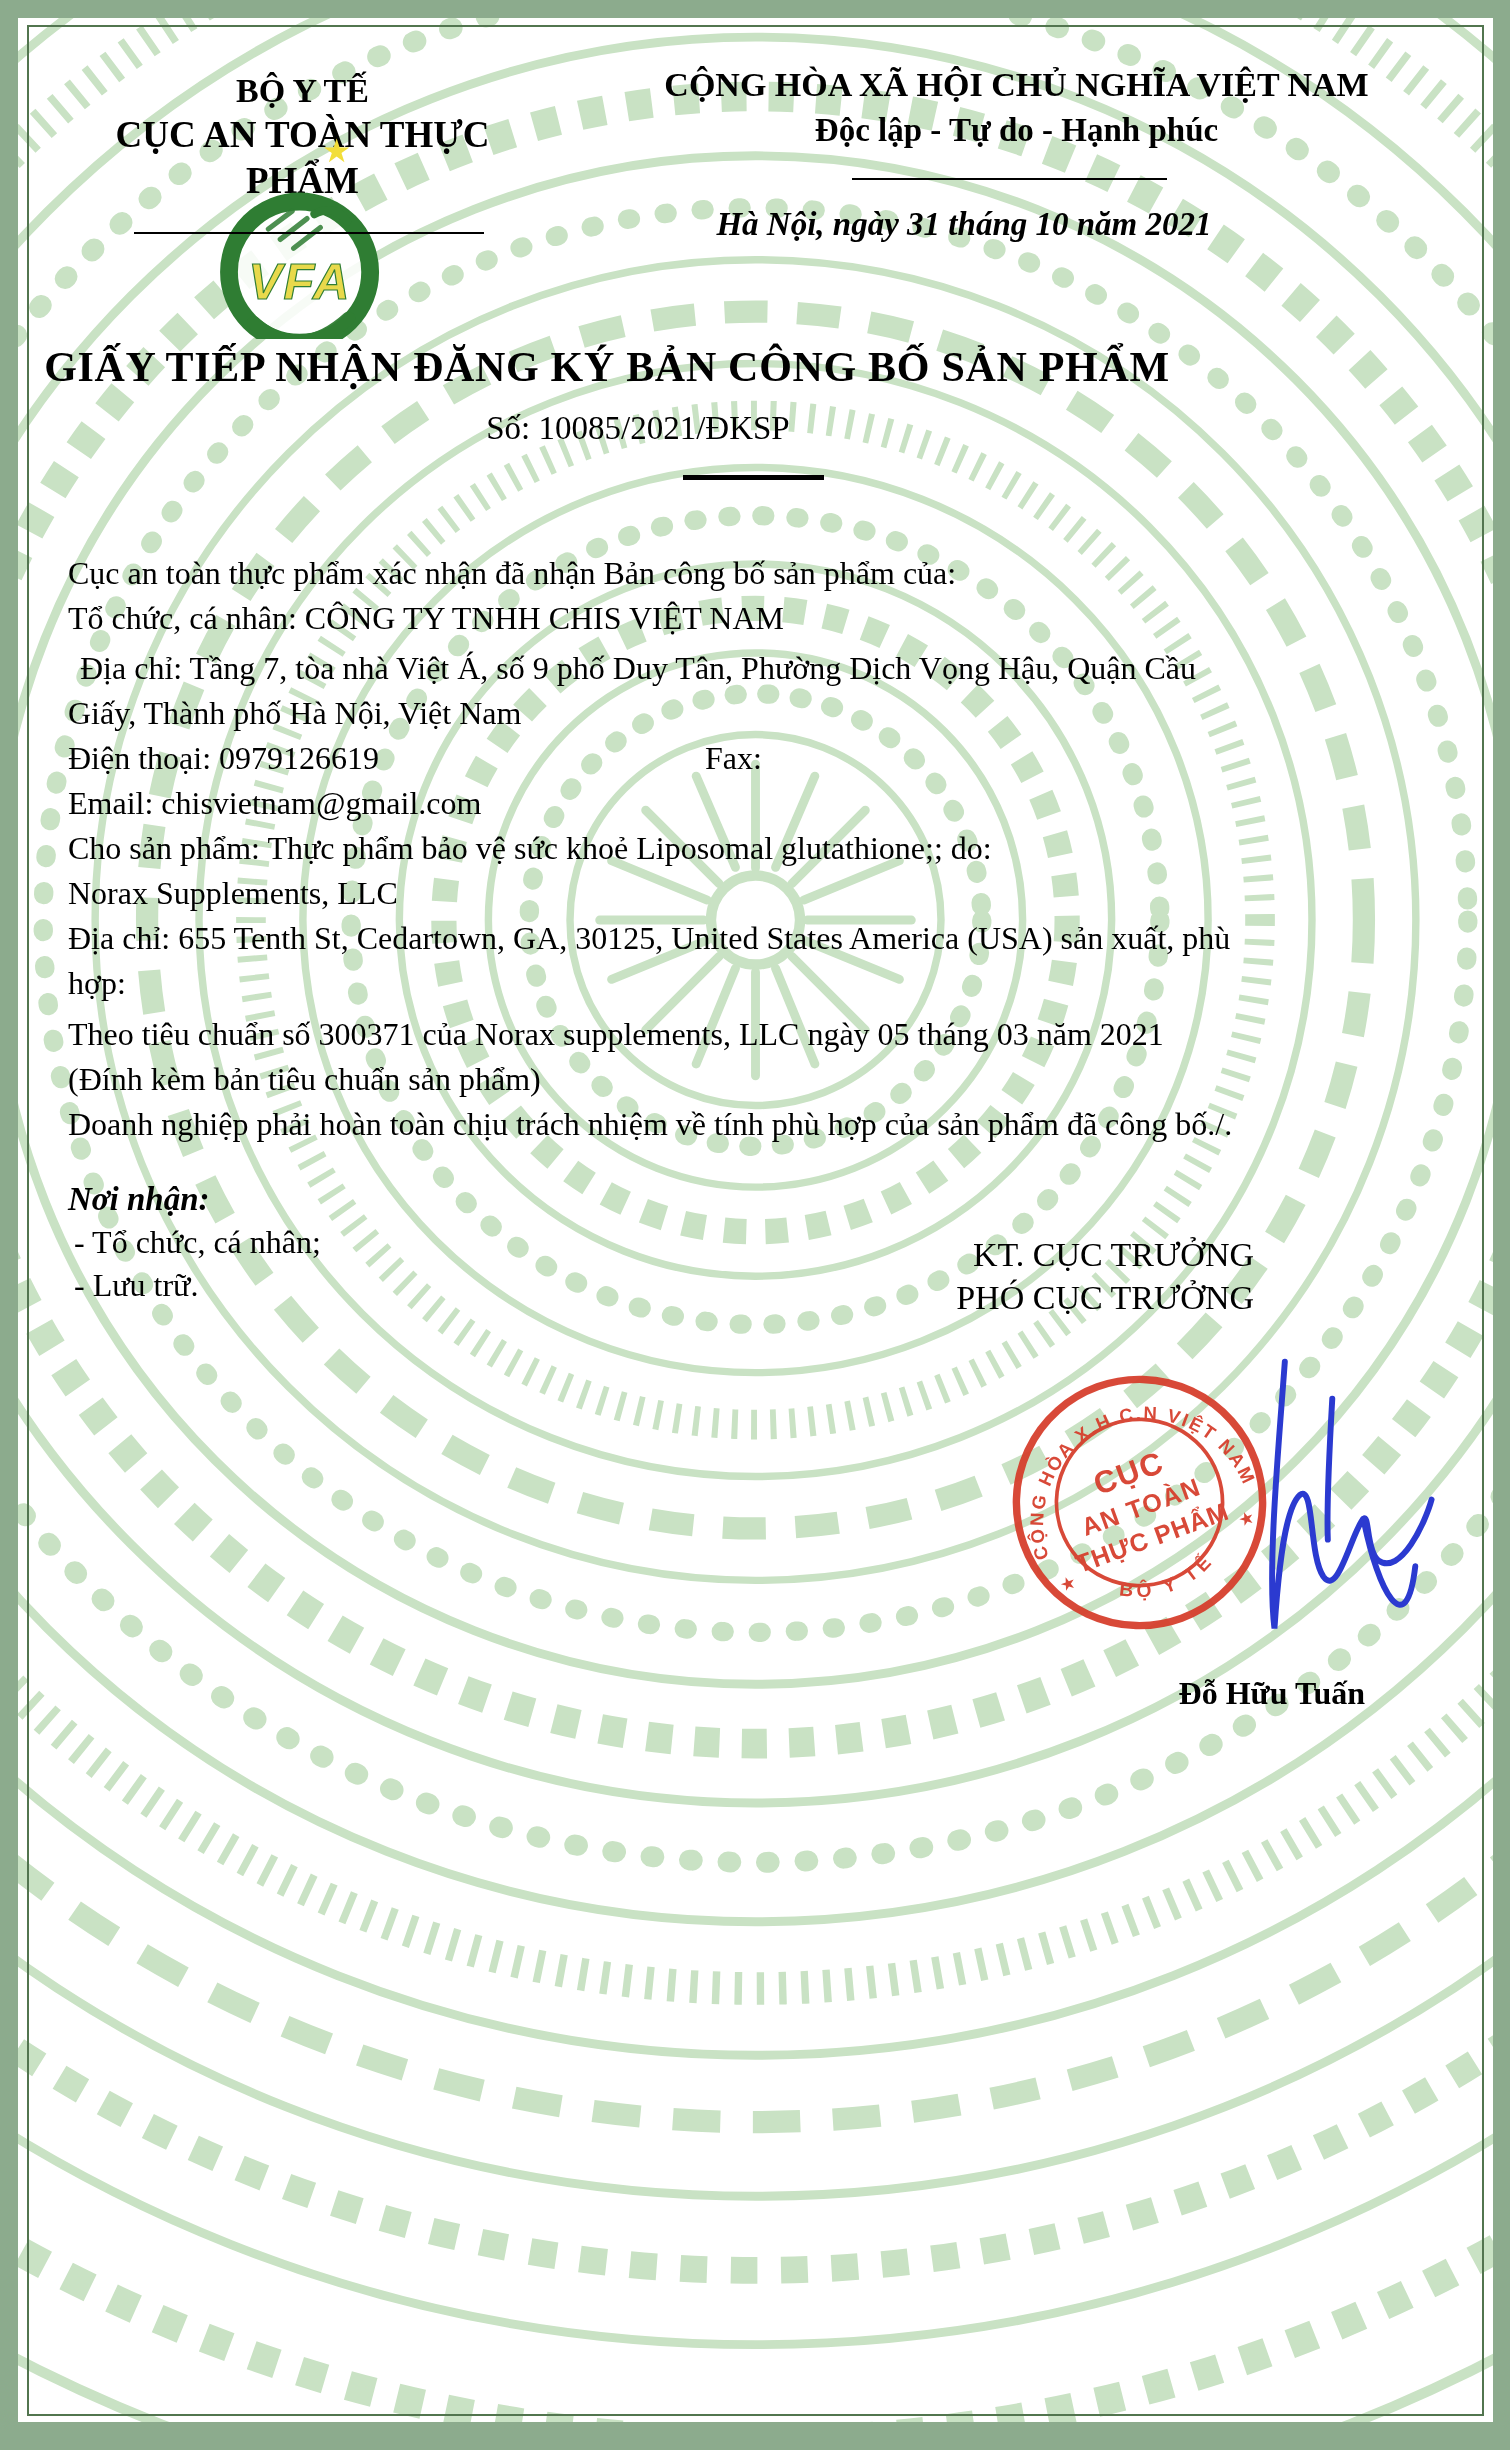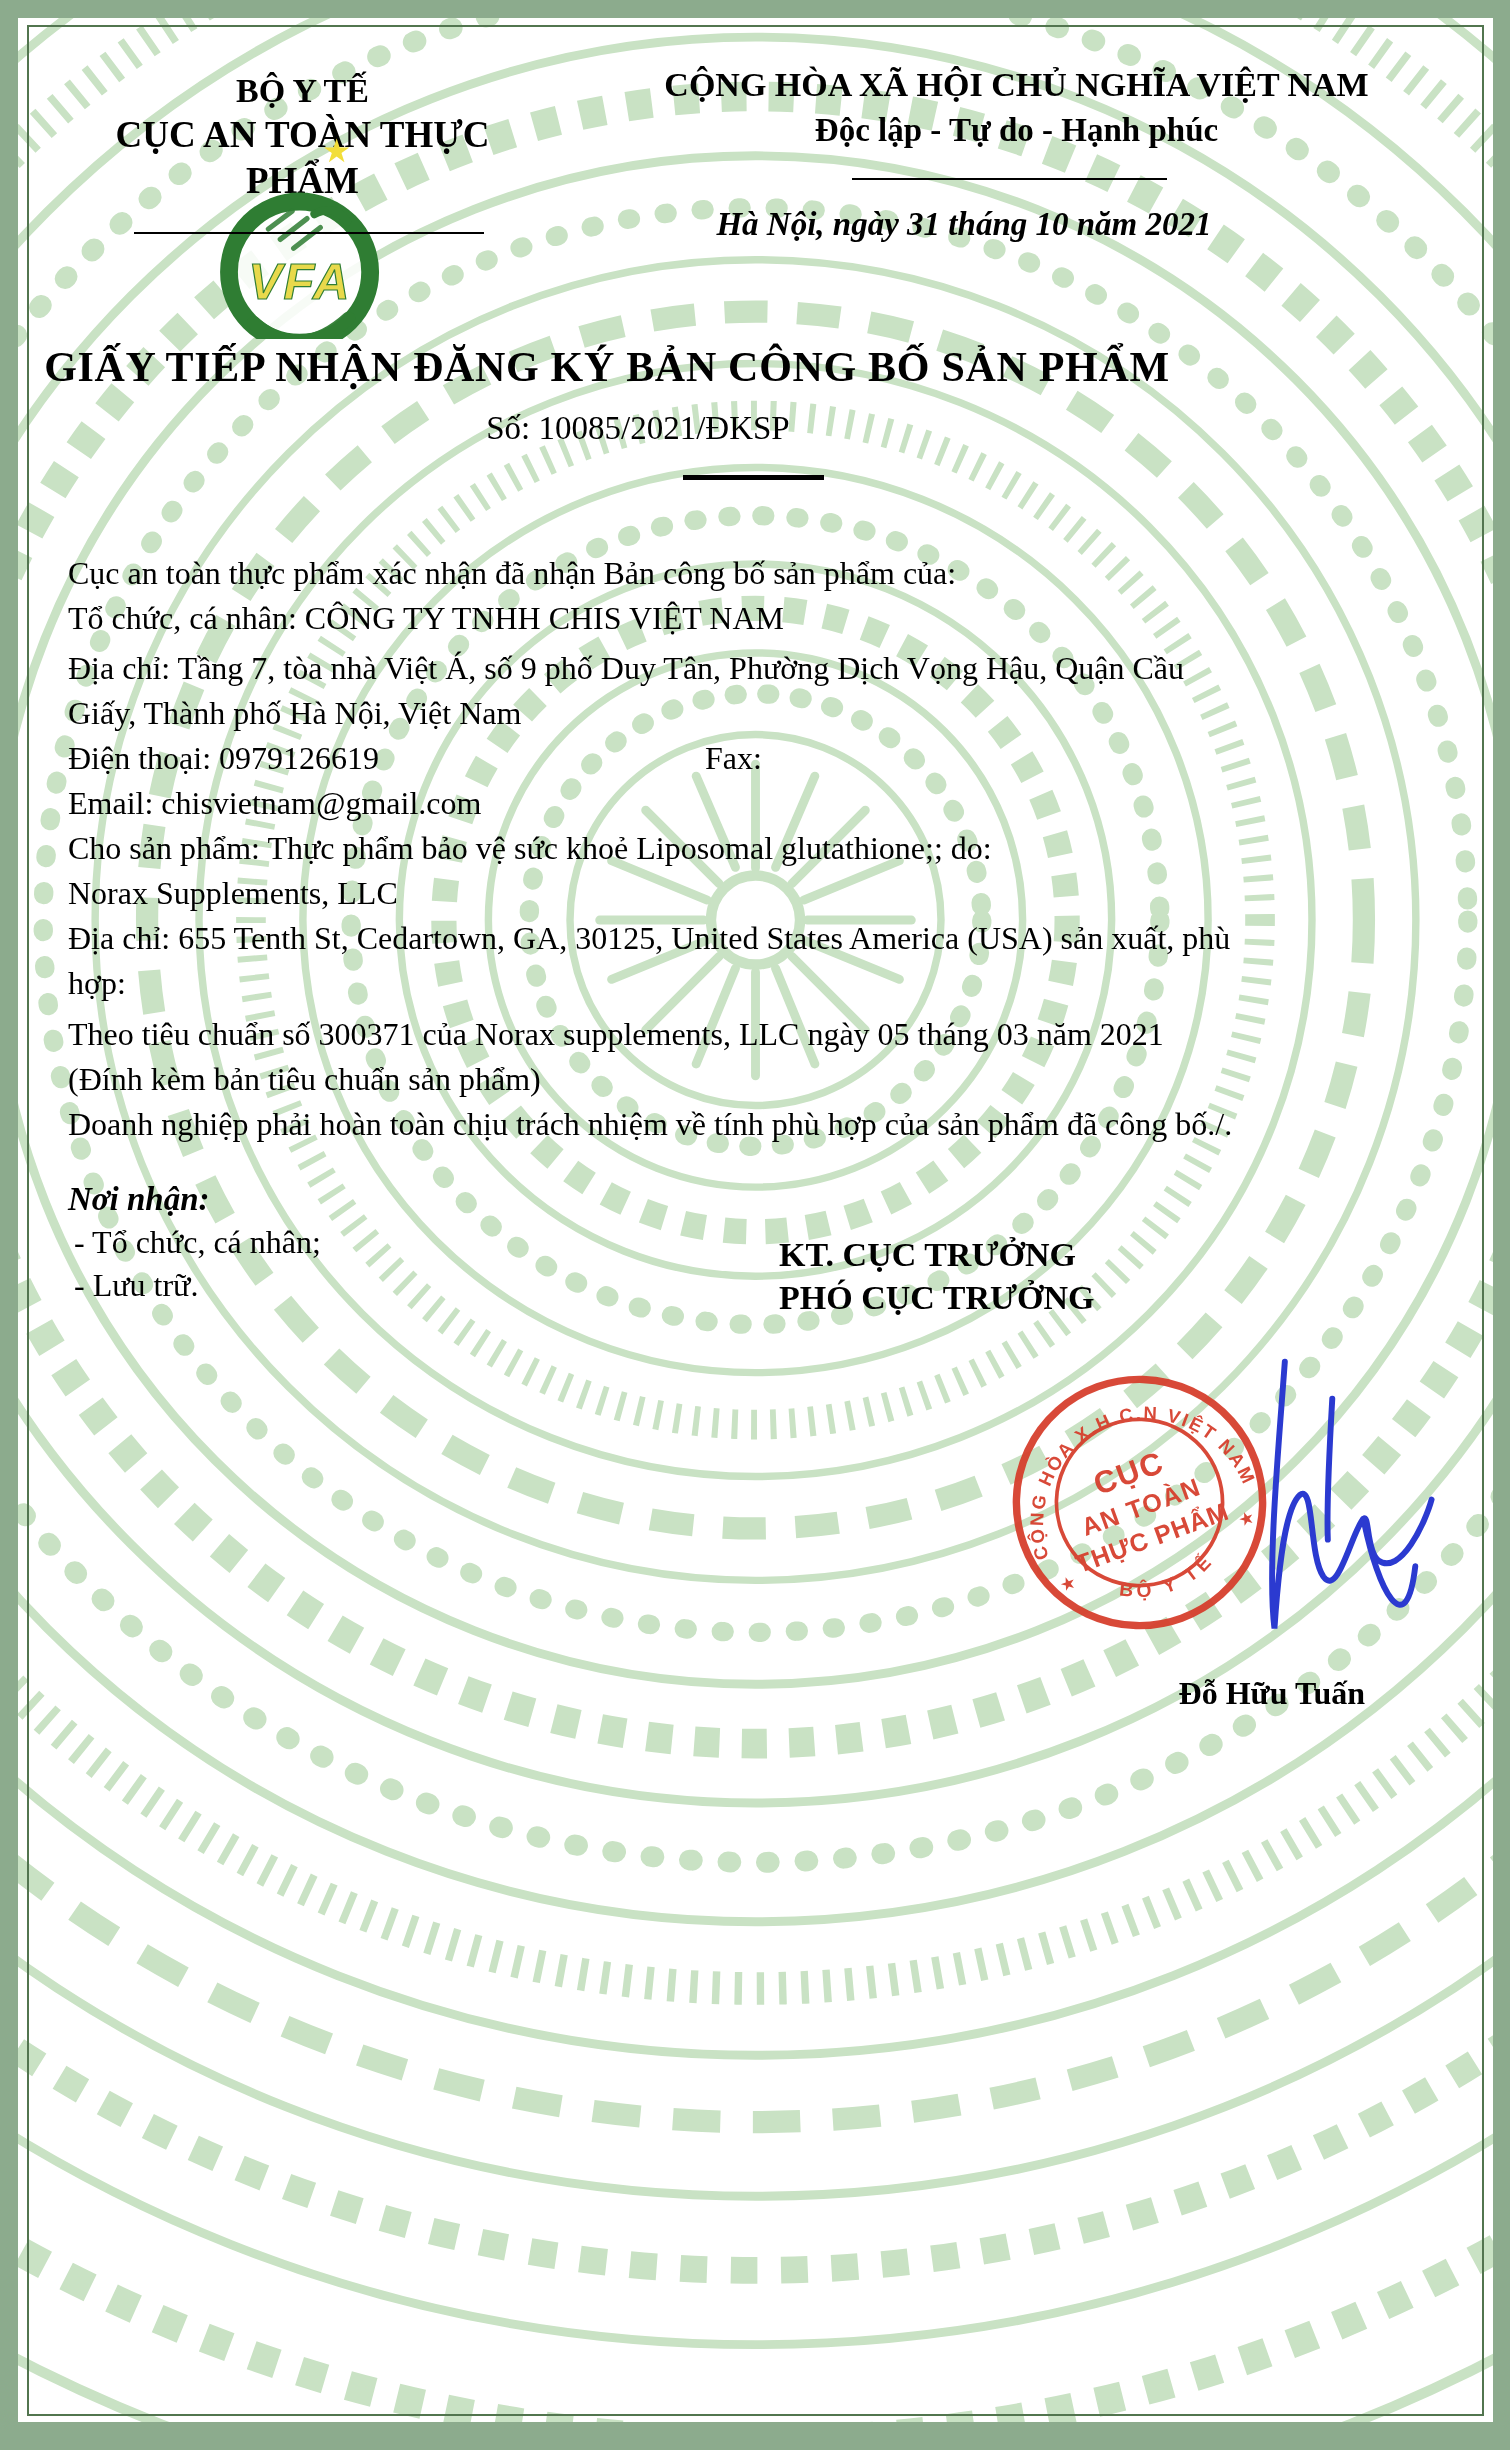--- a/index.html
+++ b/index.html
@@ -22,21 +22,21 @@
   .dateline{position:absolute;left:519px;top:206px;width:890px;text-align:center;
             font-size:33px;font-style:italic;font-weight:600;}
   .title{position:absolute;left:0;top:343px;width:1214px;text-align:center;font-weight:bold;font-size:42px;letter-spacing:0.7px;}
   .doc-number{position:absolute;left:0;top:410px;width:1276px;text-align:center;font-size:33px;}
   .body-text{position:absolute;left:68px;top:551px;width:1395px;font-size:32px;line-height:45px;}
   .bline{white-space:nowrap;}
   .phone-row{position:relative;}
   .fax{position:absolute;left:637px;top:0;}
   .recipients{position:absolute;left:68px;top:1178px;font-size:32px;line-height:43px;}
   .recipients .lbl{font-weight:bold;font-style:italic;font-size:33px;}
-  .sign-titles{position:absolute;left:779px;top:1233px;width:475px;text-align:left;font-weight:bold;font-size:34px;line-height:43px;}
+  .sign-titles{position:absolute;left:779px;top:1233px;width:475px;text-align:right;font-weight:normal;font-size:34px;line-height:43px;}
   .signer-name{position:absolute;left:920px;top:1675px;width:445px;text-align:right;font-weight:bold;font-size:32px;}
   .logo{position:absolute;left:203px;top:116px;width:208px;height:223px;z-index:4;}
   .stamp{position:absolute;left:1006px;top:1369px;width:267px;height:267px;z-index:5;opacity:.93;}
   .signature{position:absolute;left:1187px;top:1332px;width:252px;height:341px;z-index:6;}
 </style>
 </head>
 <body>
 
 <div class="page">
 
@@ -123,21 +123,21 @@
     <div class="rule" style="left:852px;top:178px;width:315px;height:2.2px;"></div>
     <div class="dateline">Hà Nội, ngày 31 tháng 10 năm 2021</div>
 
     <div class="title">GIẤY TIẾP NHẬN ĐĂNG KÝ BẢN CÔNG BỐ SẢN PHẨM</div>
     <div class="doc-number">Số: 10085/2021/ĐKSP</div>
     <div class="rule" style="left:683px;top:475px;width:141px;height:4.5px;"></div>
 
     <div class="body-text">
       <div class="bline">Cục an toàn thực phẩm xác nhận đã nhận Bản công bố sản phẩm của:</div>
       <div class="bline" style="margin-top:0;">Tổ chức, cá nhân: CÔNG TY TNHH CHIS VIỆT NAM</div>
-      <div class="bline" style="margin-top:4.5px;">Địa chỉ: Tầng 7, tòa nhà Việt Á, số 9 phố Duy Tân, Phường Dịch Vọng Hậu, Quận Cầu</div>
+      <div class="bline" style="margin-top:4.5px;margin-left:12px;">Địa chỉ: Tầng 7, tòa nhà Việt Á, số 9 phố Duy Tân, Phường Dịch Vọng Hậu, Quận Cầu</div>
       <div class="bline">Giấy, Thành phố Hà Nội, Việt Nam</div>
       <div class="bline phone-row">
         <span>Điện thoại: 0979126619</span>
         <span class="fax">Fax:</span>
       </div>
       <div class="bline">Email: chisvietnam@gmail.com</div>
       <div class="bline">Cho sản phẩm: Thực phẩm bảo vệ sức khoẻ Liposomal glutathione;; do:</div>
       <div class="bline">Norax Supplements, LLC</div>
       <div class="bline">Địa chỉ: 655 Tenth St, Cedartown, GA, 30125, United States America (USA) sản xuất, phù</div>
       <div class="bline">hợp:</div>

